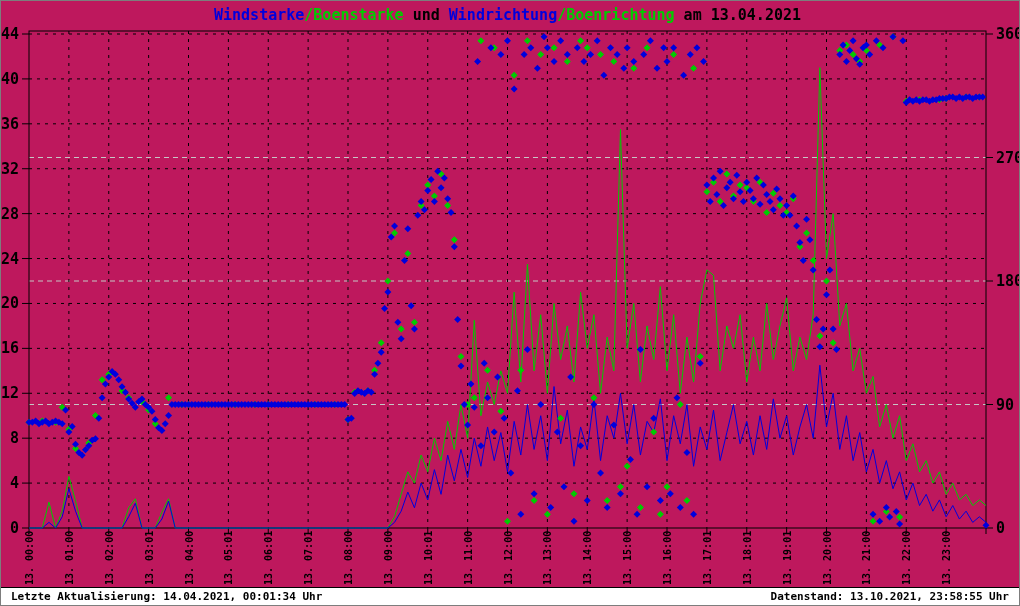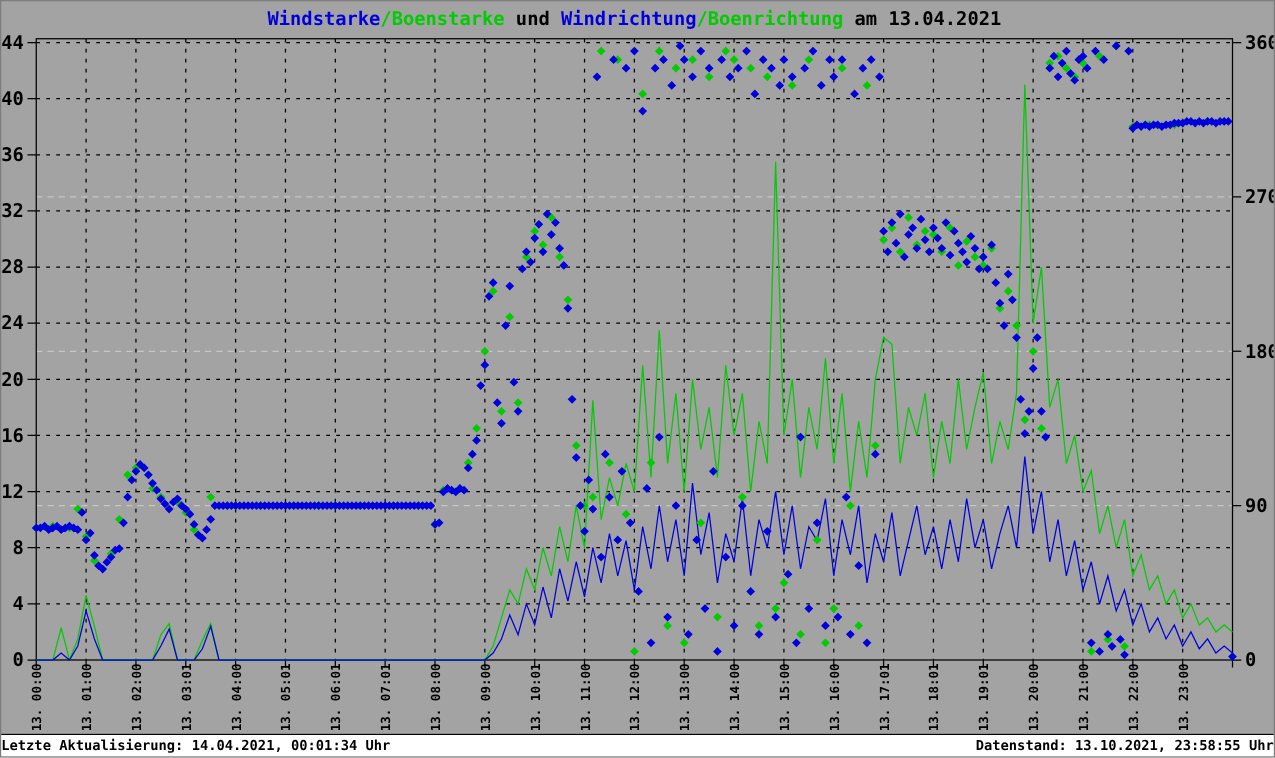--- a/index.html
+++ b/index.html
@@ -1,28 +1,28 @@
 <!DOCTYPE html>
 <html><head>
 <meta charset="utf-8">
 <style>
   html,body{margin:0;padding:0;background:#fff;}
   body{width:1020px;height:606px;font-family:"DejaVu Sans Mono","Liberation Mono",monospace;}
-  .page{width:1018px;height:604px;border:1px solid #7d7d7d;display:flex;flex-direction:column;background:#a3a3a3;}
+  .page{width:1018px;height:604px;border:1px solid #7d7d7d;display:flex;flex-direction:column;background:#be185d;}
   .chart-area{width:1018px;height:586px;overflow:hidden;}
   svg{display:block;}
   .title-text{font:bold 15px "DejaVu Sans Mono","Liberation Mono",monospace;}
   .ylab{font:bold 15px "DejaVu Sans Mono","Liberation Mono",monospace;fill:#000;}
   .xlab{font:bold 10px "DejaVu Sans Mono","Liberation Mono",monospace;fill:#000;}
   .grid{stroke:#000;stroke-width:1;stroke-dasharray:3 5;fill:none;}
   .grid2{stroke:#c6c6c6;stroke-width:1;stroke-dasharray:5 4;fill:none;}
   .tick{stroke:#000;stroke-width:1;}
   .frame{fill:none;stroke:#000;stroke-width:1;}
   .statusbar{height:17px;border-top:1px solid #000;display:flex;justify-content:space-between;
-             align-items:center;font-size:11px;font-weight:bold;padding:0 0;background:#fff;}
+             align-items:center;font-size:11px;font-weight:bold;padding:0 10px;background:#fff;}
 </style>
 </head>
 <body>
 
 <div class="page">
   <div class="chart-area">
     <svg id="chart" width="1018" height="586" viewBox="0 0 1018 586">
         <g>
           <text x="506.5" y="19" text-anchor="middle" class="title-text" aria-label="Windstarke/Boenstarke und Windrichtung/Boenrichtung am 13.04.2021"><tspan fill="#0000DD">Windstarke</tspan><tspan fill="#00CC00">/Boenstarke</tspan><tspan fill="#000000"> und </tspan><tspan fill="#0000DD">Windrichtung</tspan><tspan fill="#00CC00">/Boenrichtung</tspan><tspan fill="#000000"> am 13.04.2021</tspan></text>
         </g>

